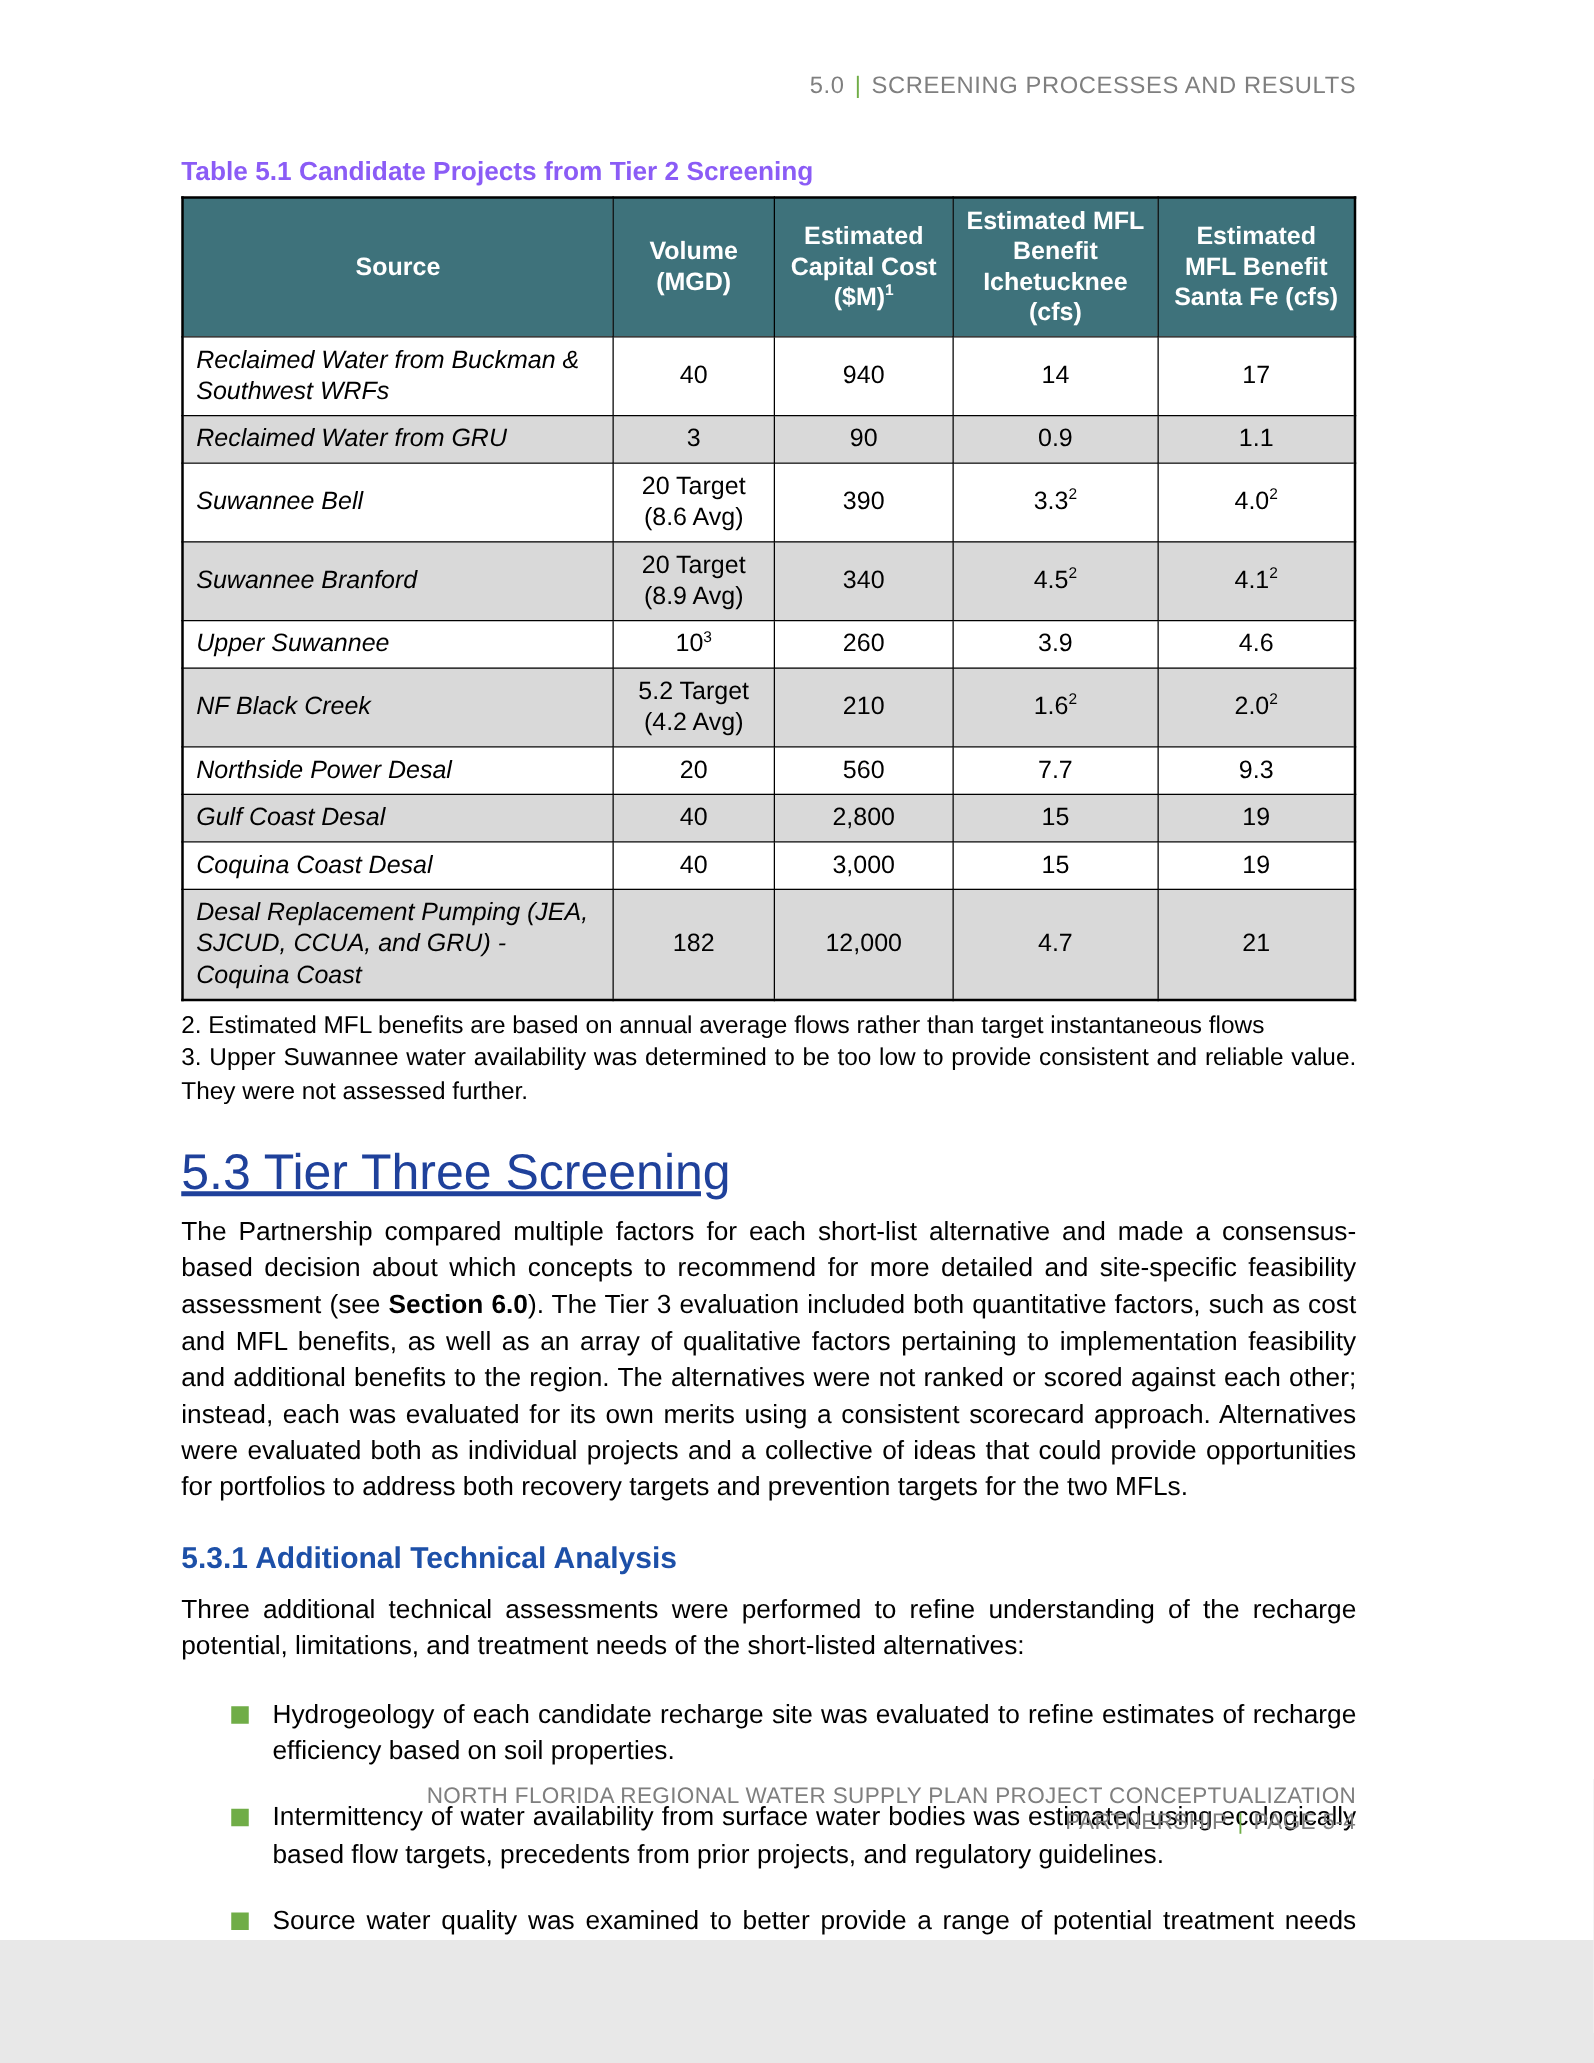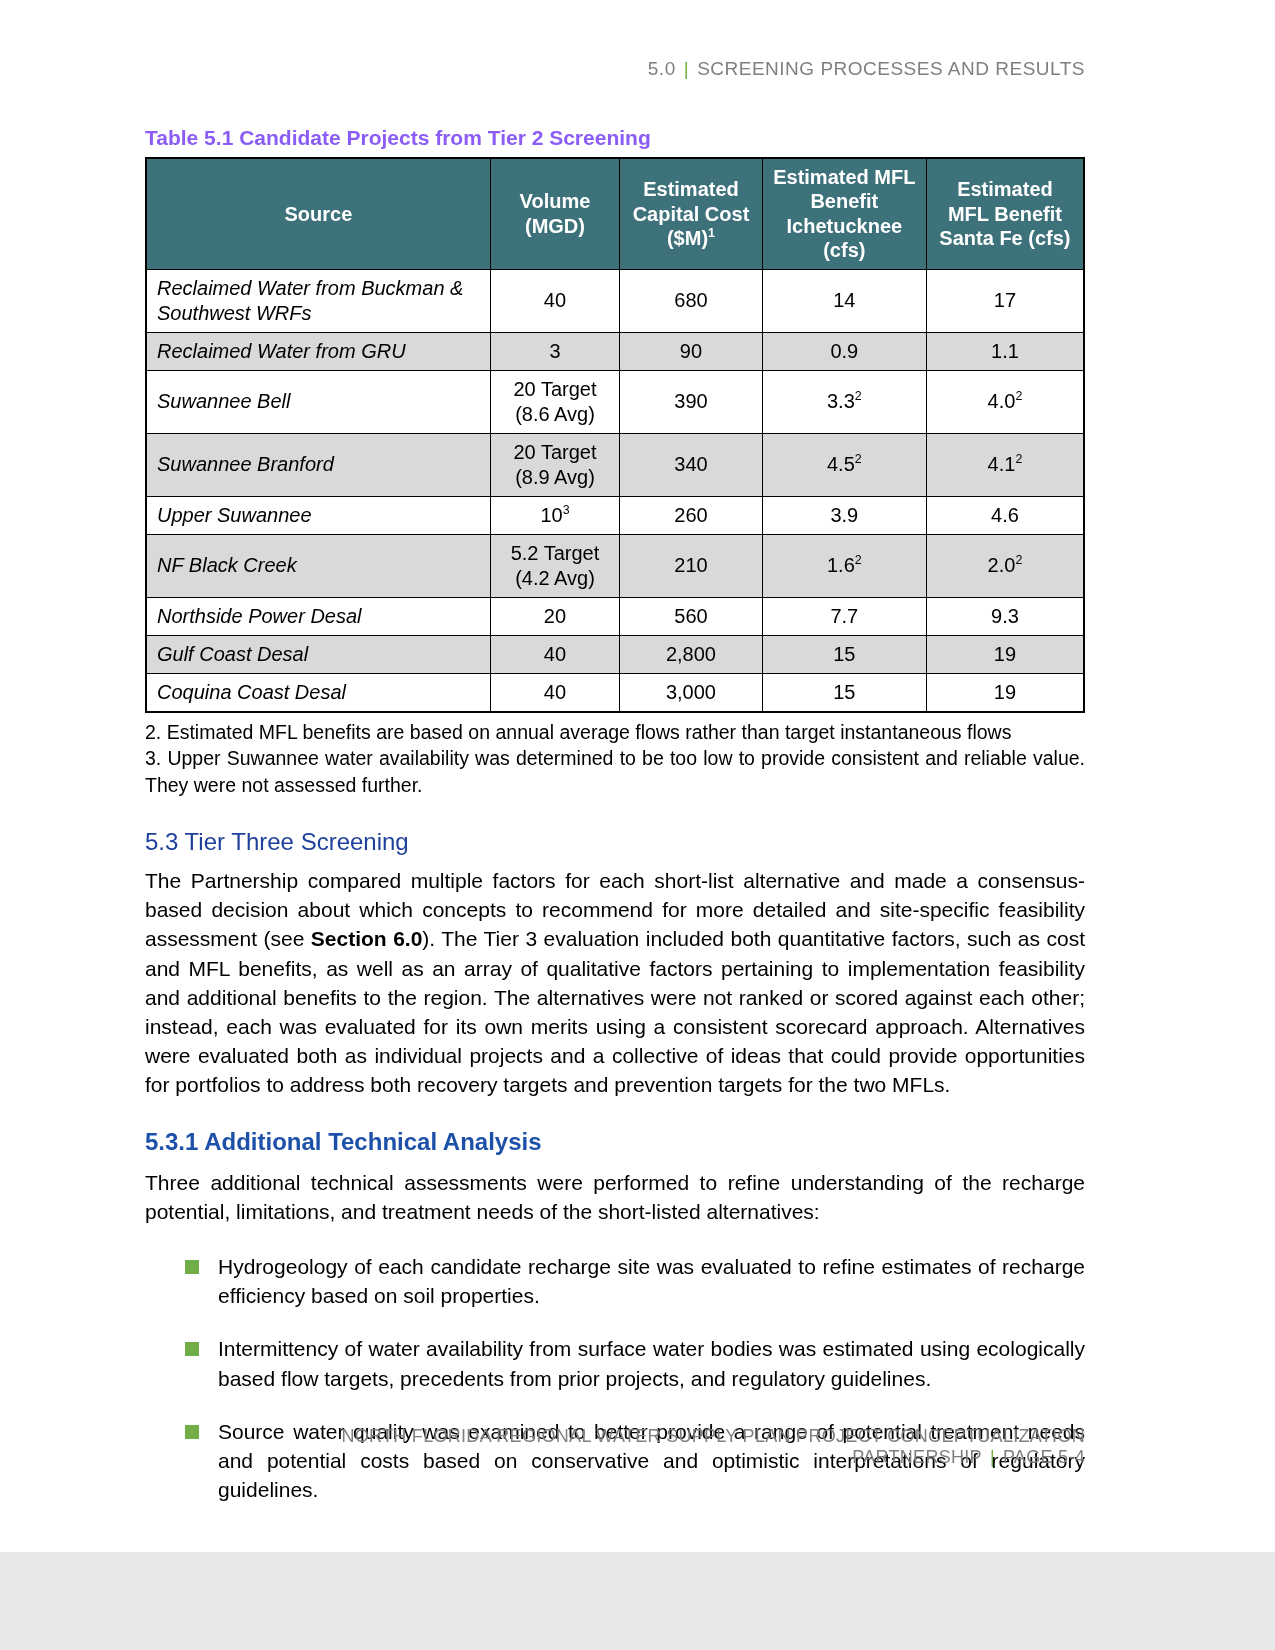--- a/index.html
+++ b/index.html
@@ -65,24 +65,25 @@
   sup { font-size:0.62em; vertical-align:super; line-height:0; }
   .footnotes {
     font-size:19.5px;
     line-height:1.36;
     margin-top:6px;
     text-align:justify;
   }
   .footnotes p { margin:0; }
   h1.sec {
     color:var(--blue1);
-    font-size:24px;
+    font-size:40px;
     font-weight:normal;
     margin:30px 0 10px 0;
     letter-spacing:0;
+    text-decoration:underline;
   }
   h2.subsec {
     color:var(--blue2);
     font-size:24px;
     font-weight:bold;
     margin:28px 0 12px 0;
   }
   p.body {
     font-size:21px;
     line-height:1.39;
@@ -149,21 +150,21 @@
           <th><span>Volume (MGD)</span></th>
           <th><span>Estimated Capital Cost ($M)</span><sup>1</sup></th>
           <th><span>Estimated MFL Benefit Ichetucknee (cfs)</span></th>
           <th><span>Estimated MFL Benefit Santa Fe (cfs)</span></th>
         </tr>
     </thead>
     <tbody id="table-body">
         <tr>
           <td class="src">Reclaimed Water from Buckman &amp; Southwest WRFs</td>
           <td class="vol"><span>40</span></td>
-          <td><span>680</span></td>
+          <td><span>940</span></td>
           <td><span>14</span></td>
           <td><span>17</span></td>
         </tr>
         <tr class="stripe">
           <td class="src">Reclaimed Water from GRU</td>
           <td class="vol"><span>3</span></td>
           <td><span>90</span></td>
           <td><span>0.9</span></td>
           <td><span>1.1</span></td>
         </tr>
@@ -212,20 +213,27 @@
           <td><span>15</span></td>
           <td><span>19</span></td>
         </tr>
         <tr>
           <td class="src">Coquina Coast Desal</td>
           <td class="vol"><span>40</span></td>
           <td><span>3,000</span></td>
           <td><span>15</span></td>
           <td><span>19</span></td>
         </tr>
+        <tr class="stripe">
+          <td class="src">Desal Replacement Pumping (JEA, SJCUD, CCUA, and GRU) - Coquina Coast</td>
+          <td class="vol"><span>182</span></td>
+          <td><span>12,000</span></td>
+          <td><span>4.7</span></td>
+          <td><span>21</span></td>
+        </tr>
       </tbody>
   </table>
 
   <div class="footnotes" id="footnotes">
       <p>2. Estimated MFL benefits are based on annual average flows rather than target instantaneous flows</p>
       <p>3. Upper Suwannee water availability was determined to be too low to provide consistent and reliable value.  They were not assessed further.</p>
     </div>
 
   <h1 class="sec">5.3 Tier Three Screening</h1>
 

